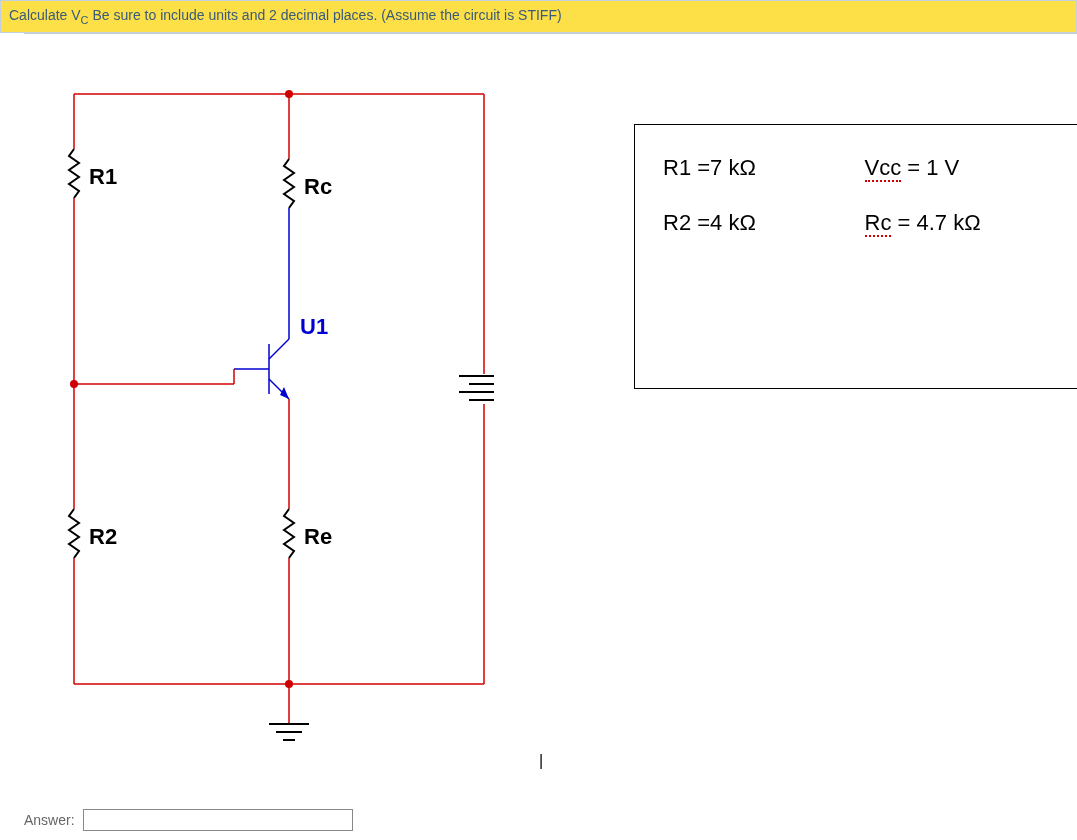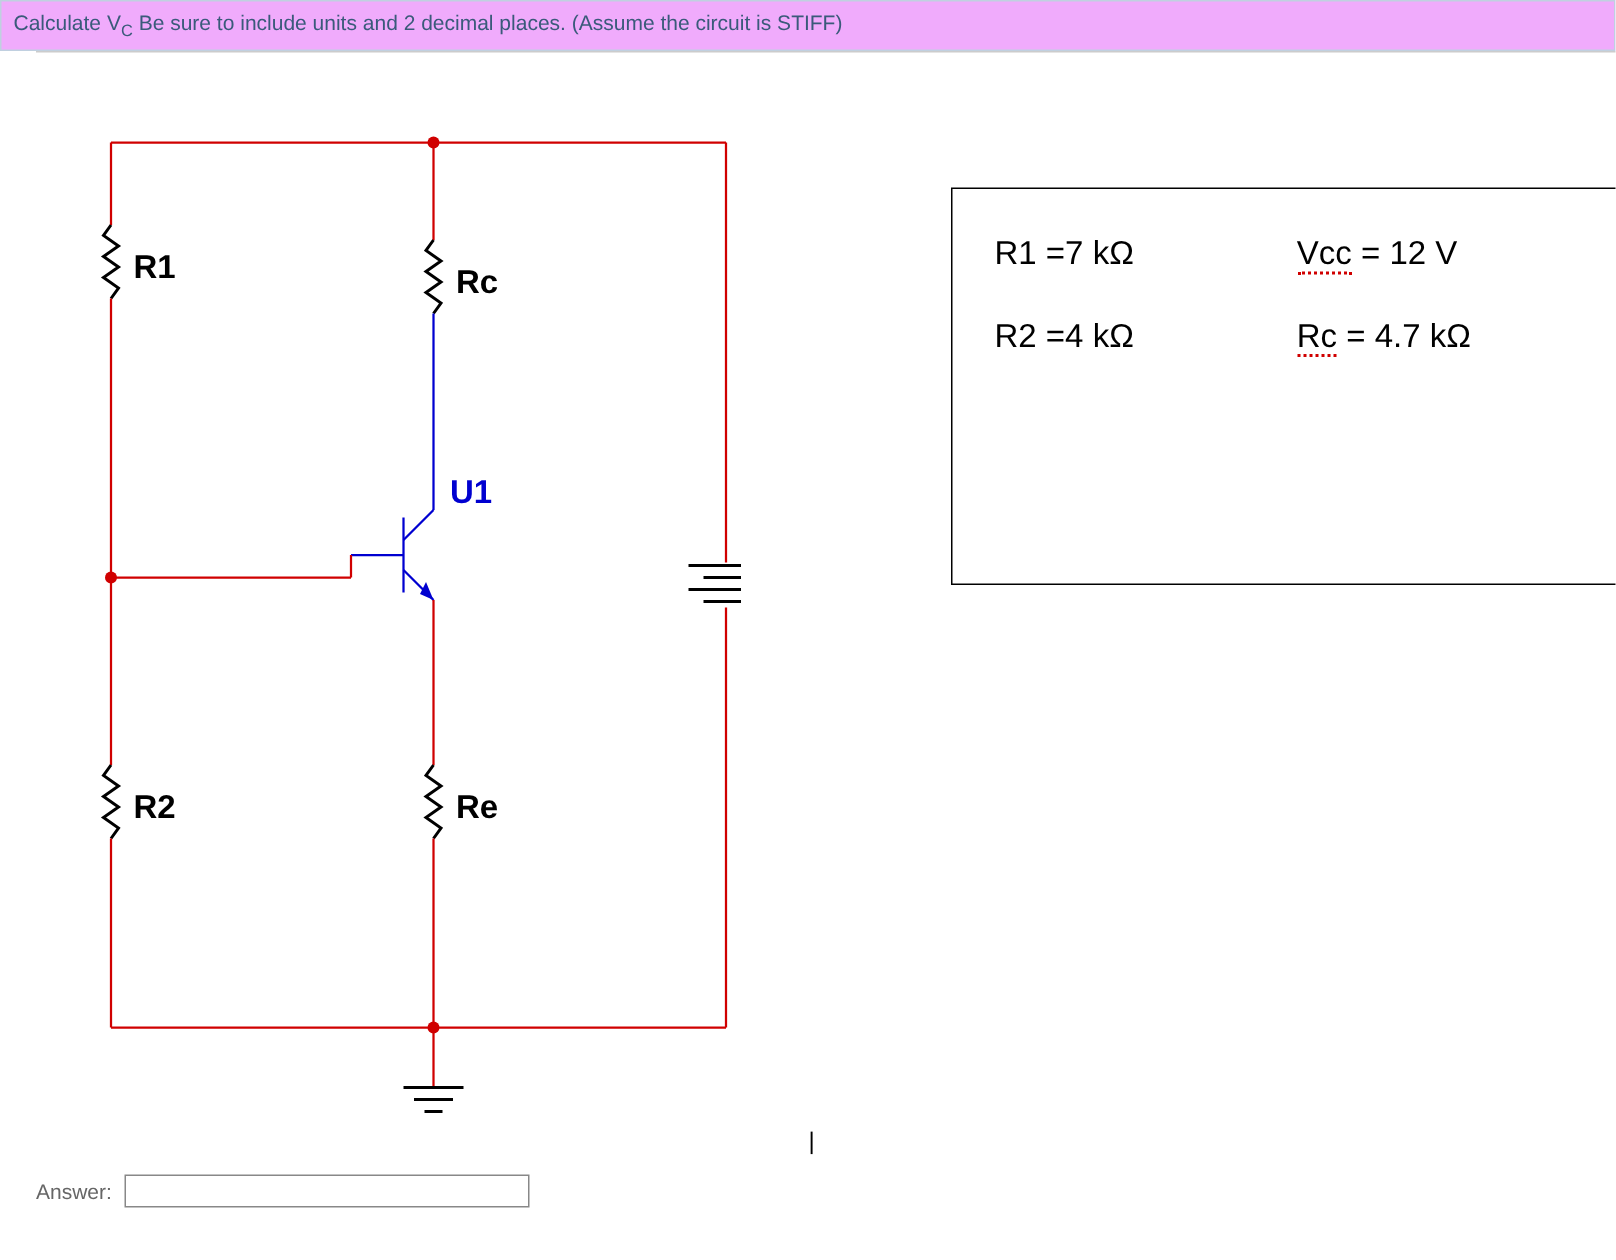--- a/index.html
+++ b/index.html
@@ -8,21 +8,21 @@
       padding: 0;
     }
     body {
       font-family: Arial, sans-serif;
       background: #fff;
       width: 1077px;
       height: 840px;
       position: relative;
     }
     .question-header {
-      background: #f0abfc;
+      background: #fde047;
       border: 1px solid #c0d0e0;
       padding: 6px 8px;
       font-size: 14px;
       color: #3a5a7a;
       width: 100%;
     }
     .question-header .sub {
       font-size: 11px;
       vertical-align: sub;
     }
@@ -87,21 +87,21 @@
     }
     .param-cell {
       padding: 5px 8px;
     }
     .spell-underline {
       border-bottom: 2px dotted #d00000;
     }
     .answer-row {
       position: absolute;
       left: 0;
-      top: 748px;
+      top: 775px;
       display: flex;
       align-items: center;
       gap: 8px;
       font-size: 14px;
     }
     .answer-label {
       color: #666;
     }
     .answer-input {
       border: 1px solid #888;
@@ -196,21 +196,21 @@
       <text x="236" y="250" class="circuit-label-u1">U1</text>
       <text x="25" y="460" class="circuit-label">R2</text>
       <text x="240" y="460" class="circuit-label">Re</text>
       <text x="450" y="315" class="circuit-label">Vcc</text>
     </svg>
   </div>
 
   <div class="params-box">
     <div class="param-cell">R1 =7 kΩ</div>
     <div class="param-cell">
-      <span class="spell-underline">Vcc</span><span> = 12 V</span>
+      <span class="spell-underline">Vcc</span><span> = 1 V</span>
     </div>
     <div class="param-cell">R2 =4 kΩ</div>
     <div class="param-cell">
       <span class="spell-underline">Rc</span><span> = 4.7 kΩ</span>
     </div>
   </div>
 
   <div class="cursor-mark">|</div>
 
   <div class="answer-row">

